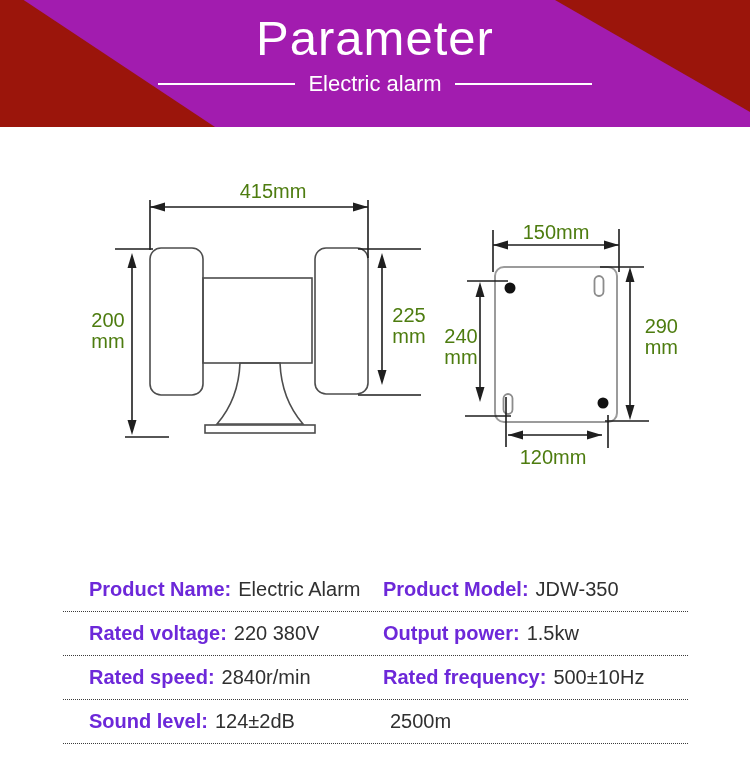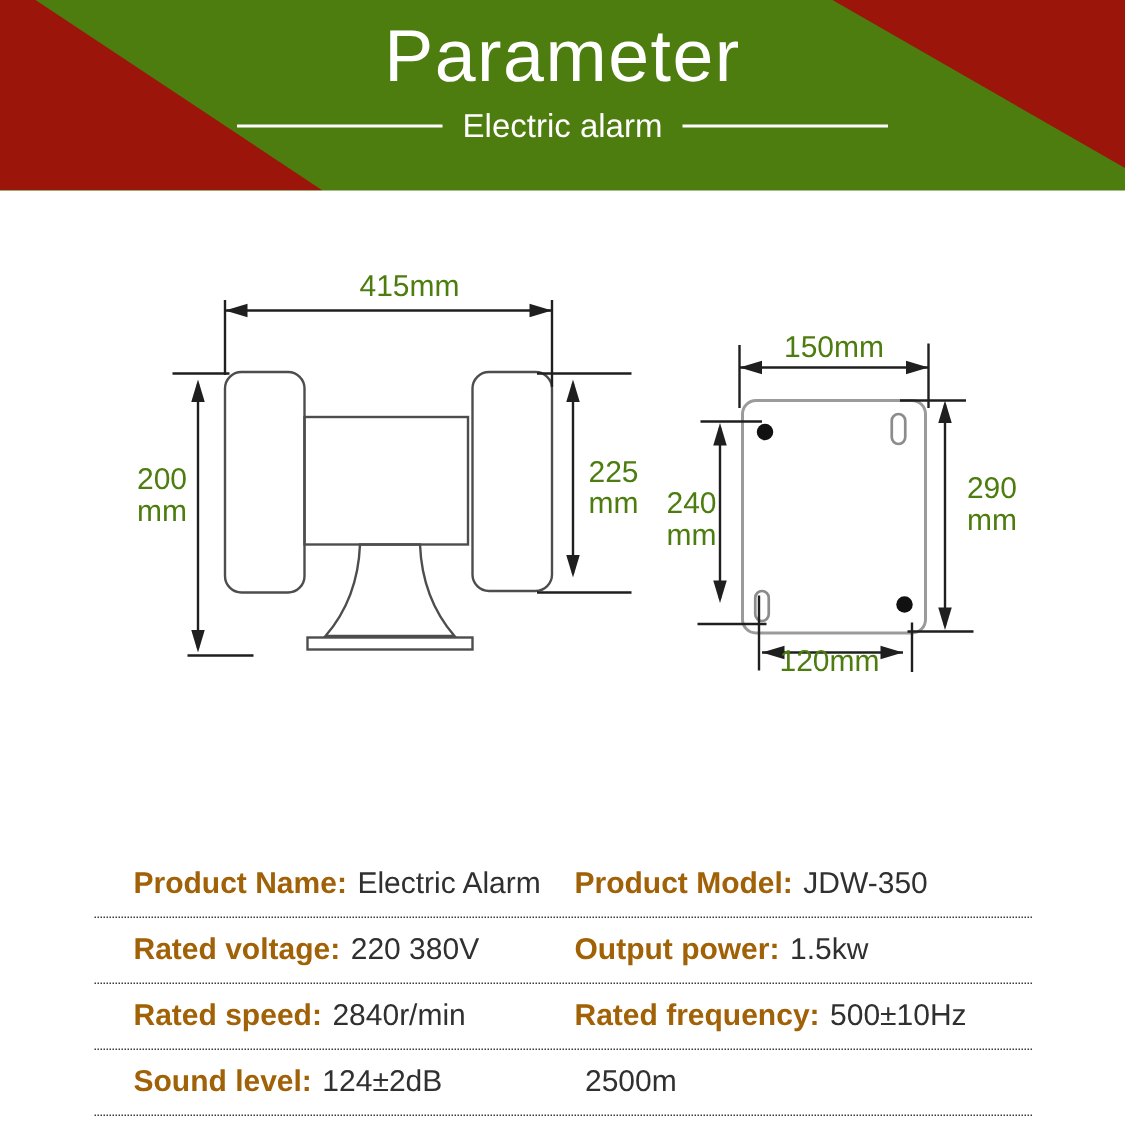--- a/index.html
+++ b/index.html
@@ -1,21 +1,21 @@
 <!DOCTYPE html>
 <html><head>
 <meta charset="utf-8">
 <style>
   * { margin:0; padding:0; box-sizing:border-box; }
   html,body { background:#fff; }
   body { font-family:"Liberation Sans", sans-serif; }
   .page { position:relative; width:750px; height:758px; background:#ffffff; overflow:hidden; }
 
   
-  .banner { position:absolute; left:0; top:0; width:750px; height:127px; background:#4d7c0f; }
+  .banner { position:absolute; left:0; top:0; width:750px; height:127px; background:#a21caf; }
   .tri-left { position:absolute; left:0; top:0; width:215px; height:127px; background:#9b150b;
               clip-path:polygon(0 0, 11% 0, 100% 100%, 0 100%); }
   .tri-right { position:absolute; left:555px; top:0; width:195px; height:112px; background:#9b150b;
                clip-path:polygon(0 0, 100% 0, 100% 100%); }
   .banner h1 { position:absolute; left:0; top:10px; width:750px; text-align:center;
                color:#ffffff; font-size:49px; font-weight:400; letter-spacing:1px; z-index:2; }
   .subtitle-row { position:absolute; left:0; top:72px; width:750px; height:24px; z-index:2;
                   display:flex; align-items:center; justify-content:center; gap:13px; }
   .sline { width:137px; height:2px; background:#ffffff; }
   .subtitle { color:#ffffff; font-size:22px; font-weight:400; }
@@ -33,21 +33,21 @@
   .plate-shape { stroke:#9b9b9b; stroke-width:2; fill:none; }
   .slot { stroke:#8c8c8c; stroke-width:1.8; fill:none; }
   .hole { fill:#111111; stroke:none; }
 
   
   .spec-table { position:absolute; left:63px; top:568px; width:625px; }
   .spec-row { display:flex; align-items:center; height:44px; border-bottom:1px dotted #3c3c3c; }
   .cell { display:flex; align-items:baseline; }
   .cell-l { width:320px; padding-left:26px; }
   .cell-r { flex:1; }
-  .spec-label { font-weight:700; color:#a16207; font-size:20px; }
+  .spec-label { font-weight:700; color:#6d28d9; font-size:20px; }
   .spec-value { color:#303030; font-size:20px; margin-left:7px; }
 </style>
 </head>
 <body>
 
 <div class="page">
 
   <header class="banner">
     <div class="tri-left"></div>
     <div class="tri-right"></div>
@@ -110,21 +110,21 @@
 
       <path class="dline" d="M66,187 V237 M168,205 V238 M68,225 H162"></path>
       <polygon class="dhead" points="68,225 83,220.5 83,229.5"></polygon>
       <polygon class="dhead" points="162,225 147,220.5 147,229.5"></polygon>
     </svg>
     <div class="dim-label" style="left:76px; top:12px; width:80px;">150mm</div>
     <div class="dim-label" style="left:0px; top:116px; width:42px;">240
 mm</div>
     <div class="dim-label" style="left:194px; top:106px; width:44px;text-align:right;">290
 mm</div>
-    <div class="dim-label" style="left:73px; top:221px; width:80px;">120mm</div>
+    <div class="dim-label" style="left:73px; top:237px; width:80px;">120mm</div>
   </div>
 
   <section class="spec-table">
     <div class="spec-row">
       <div class="cell cell-l">
         <span class="spec-label">Product Name:</span>
         <span class="spec-value">Electric Alarm</span>
       </div>
       <div class="cell cell-r">
         <span class="spec-label">Product Model:</span>

